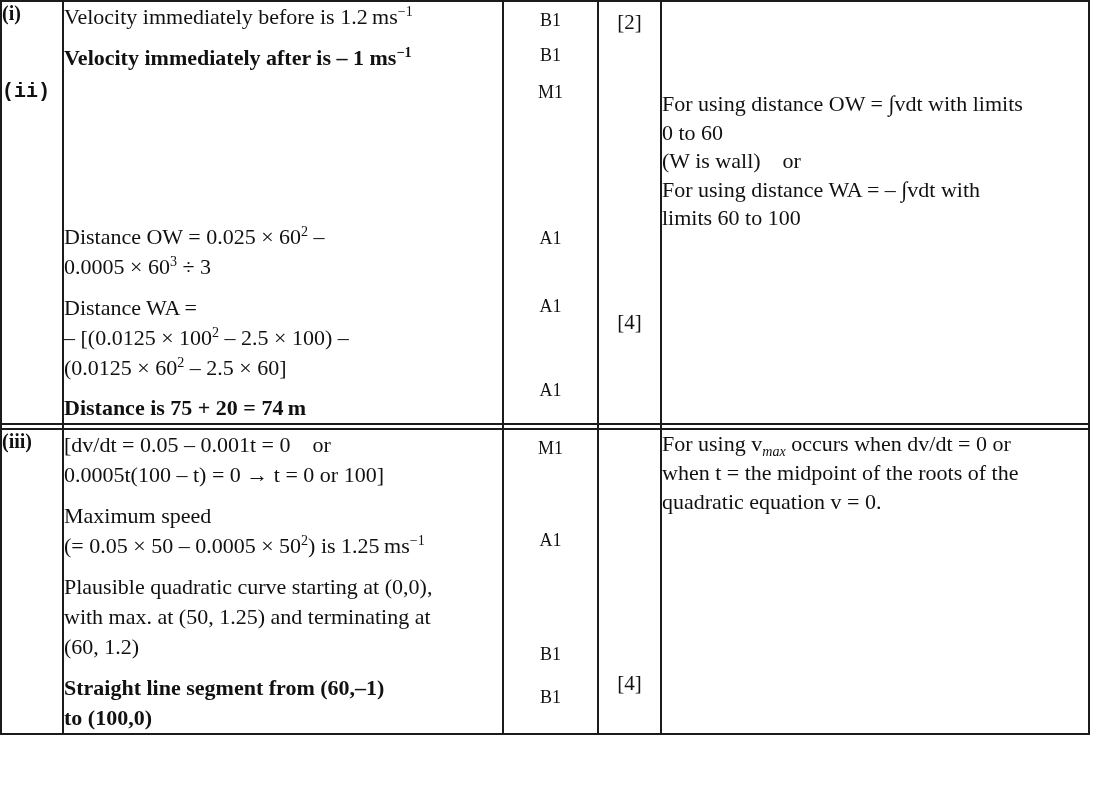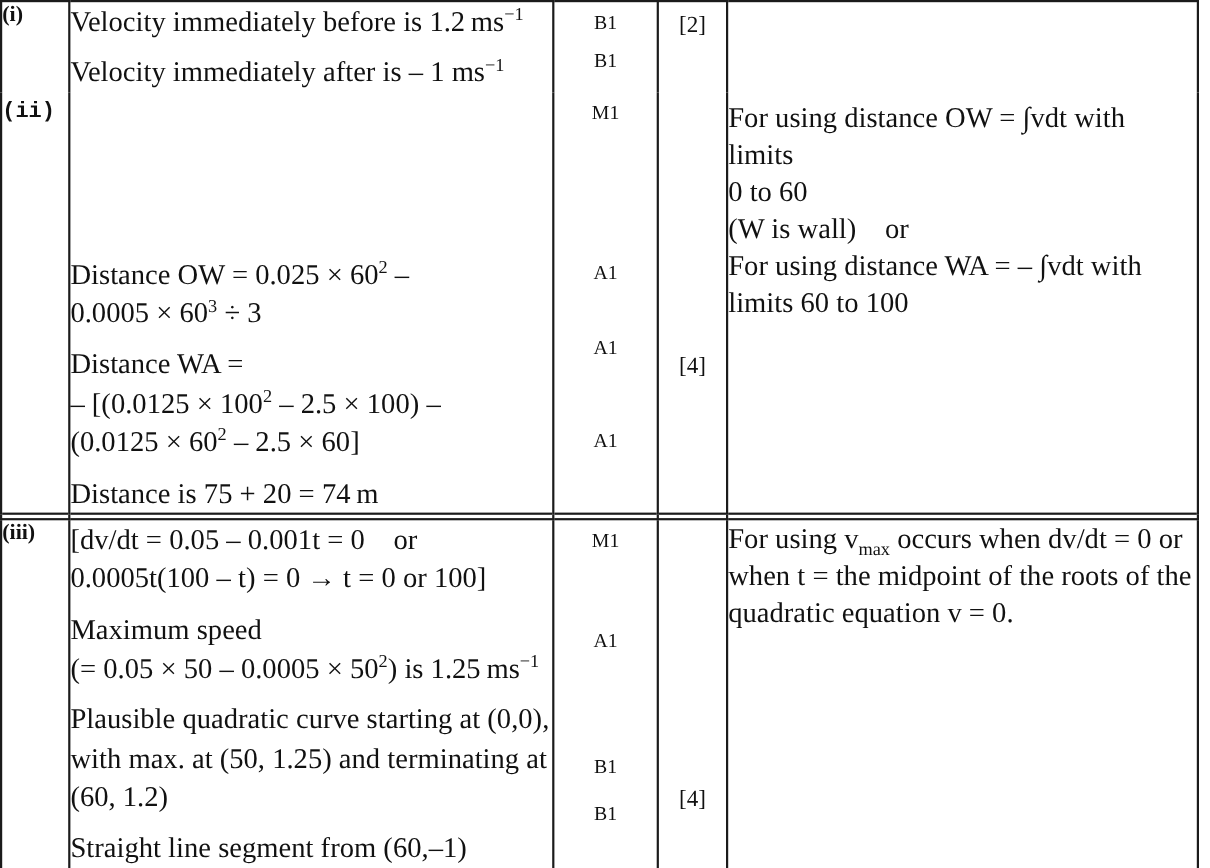--- a/index.html
+++ b/index.html
@@ -71,27 +71,27 @@
   .part-label {
     font-weight: bold;
     font-size: 20px;
     padding: 9px 6px 4px 8px;
     text-align: left;
     white-space: nowrap;
   }
 
   .answer-line,
   .comment-line {
-    font-size: 26px;
+    font-size: 22px;
     line-height: 1.36;
     white-space: pre-wrap;
   }
 
   .answer-group { margin-bottom: 11px; }
-  .answer-group.tight { margin-bottom: 0; }
+  .answer-group.tight { margin-bottom: 0; font-weight: bold; }
   .answer-group.gap-lg { }
 
   .mark-cell {
     text-align: center;
     font-size: 18px;
     line-height: 1.36;
   }
   .mark-cell .mk { display: block; }
 
   .total-cell {
@@ -101,21 +101,21 @@
   }
 
   .comment-cell { padding: 6px 8px 4px 12px; }
   .comment-line.c-tight { line-height: 1.30; }
 
   sup, sub {
     font-size: 0.64em;
     line-height: 0;
   }
   sup { vertical-align: super; }
-  sub { vertical-align: sub; }
+  sub { vertical-align: sub; font-style: italic; }
 
   .spacer { display: block; }
 </style>
 </head>
 <body>
 
 <div class="sheet">
   <table class="ms">
     <colgroup>
       <col class="c-part">

